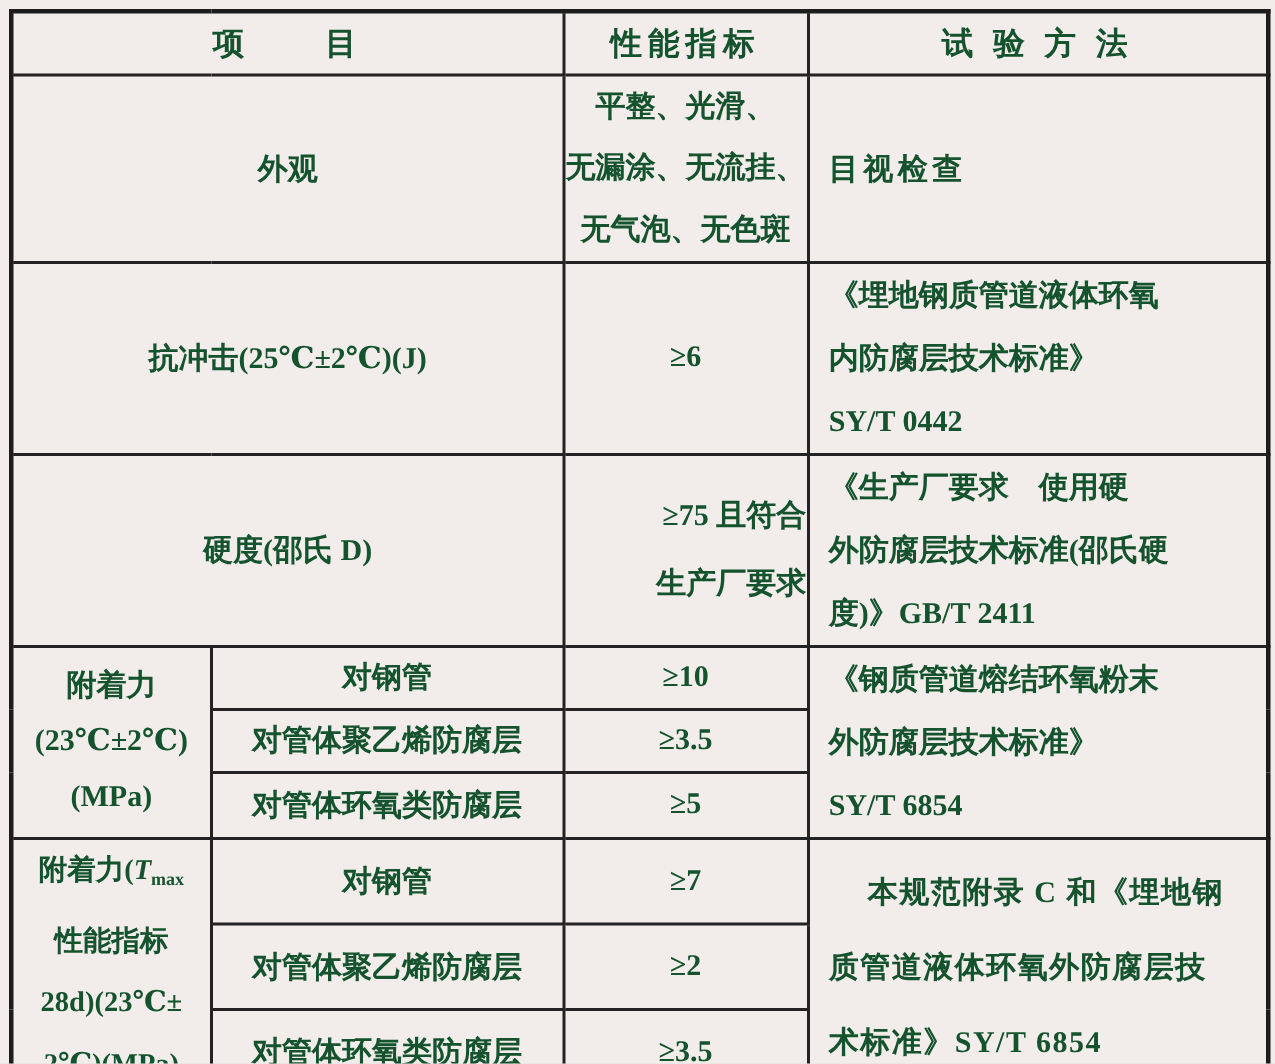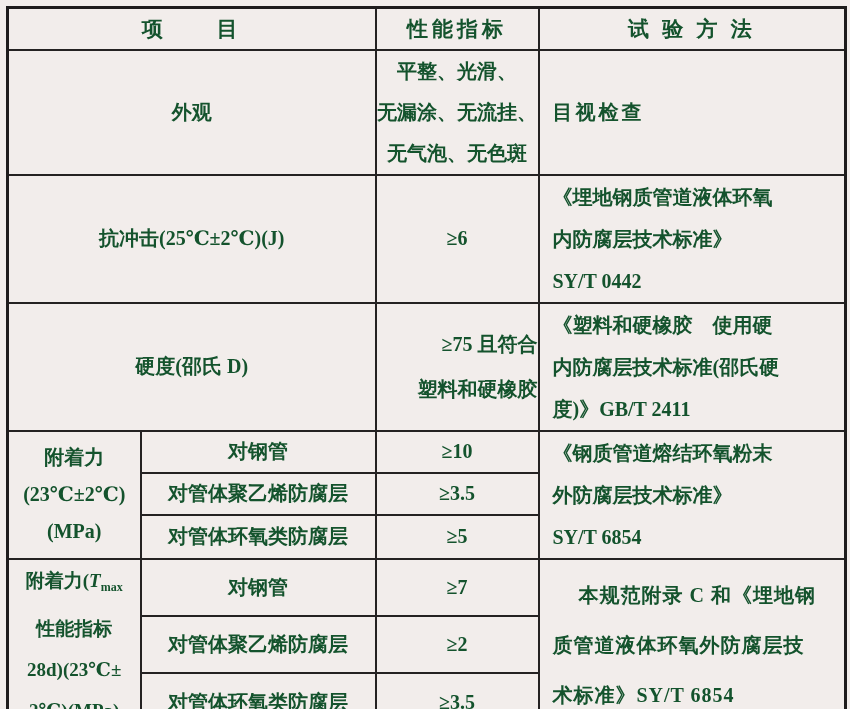--- a/index.html
+++ b/index.html
@@ -91,25 +91,25 @@
         <div>《埋地钢质管道液体环氧</div>
         <div>内防腐层技术标准》</div>
         <div>SY/T 0442</div>
       </td>
     </tr>
 
     <tr class="r-hardness">
       <td colspan="2">硬度(邵氏 D)</td>
       <td class="lines ind-hardness">
         <div>≥75 且符合</div>
-        <div>塑料和硬橡胶</div>
+        <div>生产厂要求</div>
       </td>
       <td class="method lines">
-        <div>《塑料和硬橡胶　使用硬</div>
-        <div>内防腐层技术标准(邵氏硬</div>
+        <div>《生产厂要求　使用硬</div>
+        <div>外防腐层技术标准(邵氏硬</div>
         <div>度)》GB/T 2411</div>
       </td>
     </tr>
 
     <tr class="r-adh1">
       <td rowspan="3" class="lines label-adh1">
         <div>附着力</div>
         <div>(23℃±2℃)</div>
         <div>(MPa)</div>
       </td>

